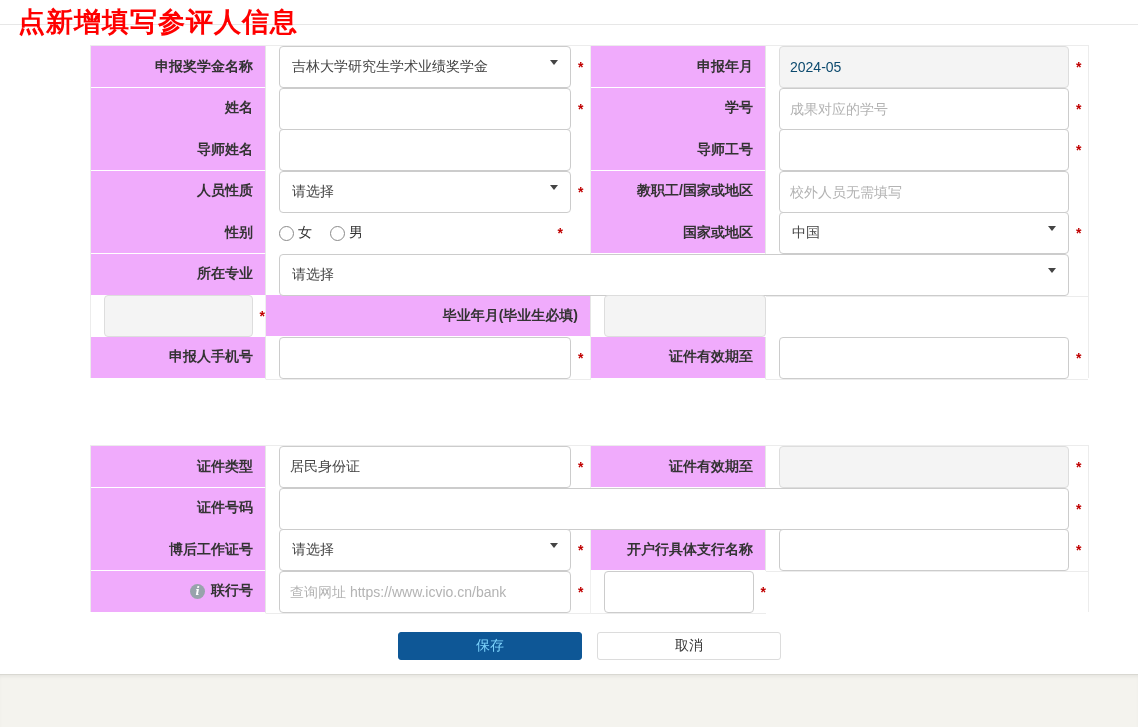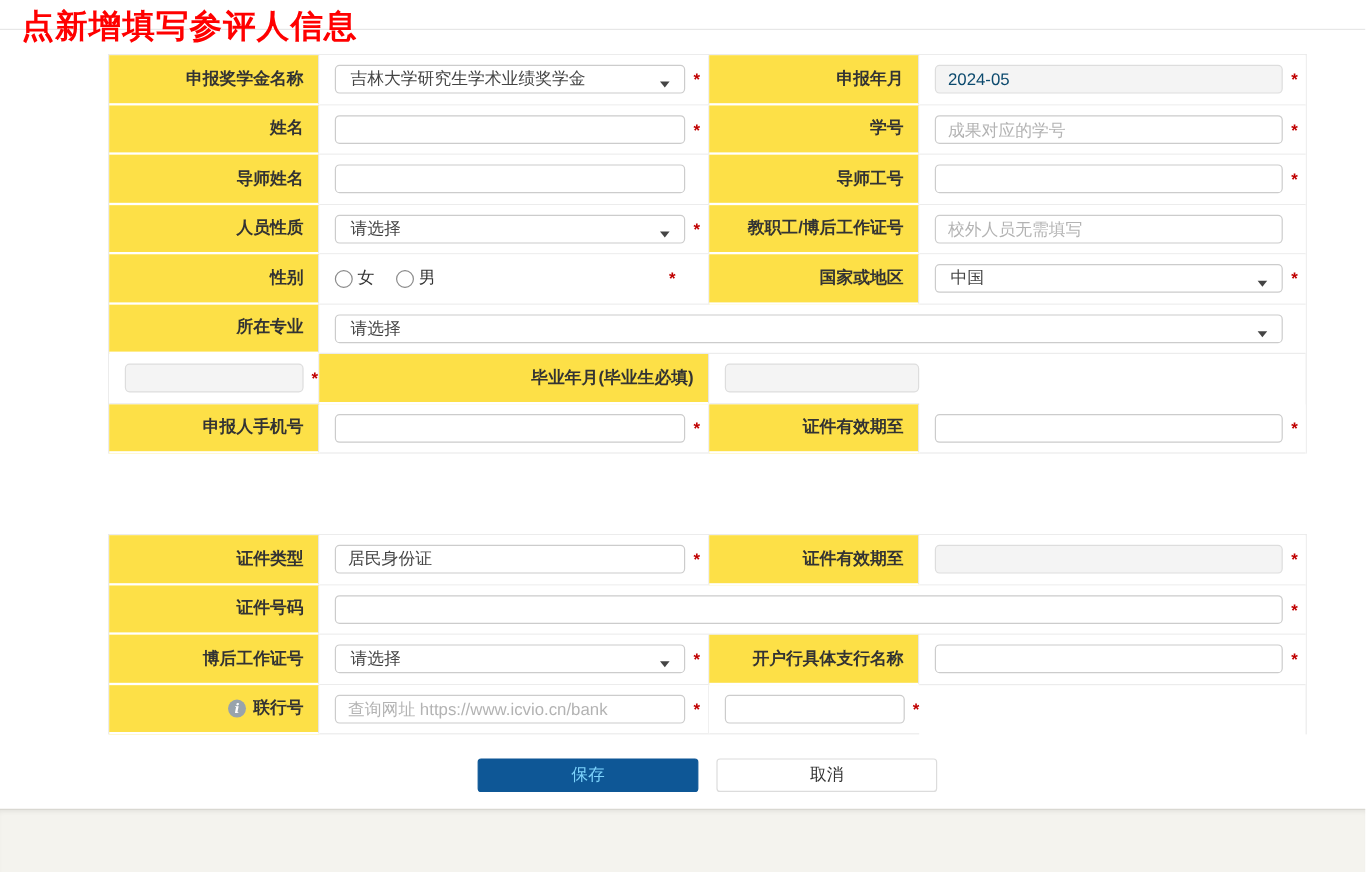--- a/index.html
+++ b/index.html
@@ -11,28 +11,28 @@
 
   .annotation { position:absolute; top:4px; left:18px; font-size:27px; font-weight:bold;
     color:#ff0000; letter-spacing:1px; z-index:5; white-space:nowrap; }
 
   .form-table { position:absolute; left:90px; width:999px; border:1px solid #ececec; border-bottom:none; }
   .form1 { top:45px; }
   .form2 { top:445px; }
 
   .frow { display:grid; grid-template-columns:175px 325px 175px 322px; height:41.5px; }
   .cell { border-bottom:1px solid #ececec; display:flex; align-items:center; }
-  .lbl { background:#fde047; justify-content:flex-end; padding-right:12px; font-size:14px;
+  .lbl { background:#f0abfc; justify-content:flex-end; padding-right:12px; font-size:14px;
     font-weight:bold; color:#333; border-bottom:2px solid #fff; border-right:1px solid #e6e6e6;
     white-space:nowrap; }
   .fld { background:#fff; padding-left:13px; }
   .fld.mid { border-right:1px solid #f0f0f0; }
   .span3 { grid-column:2 / 5; }
 
-  .ctl { height:24px; border:1px solid #ccc; border-radius:4px; background:#fff;
+  .ctl { height:42px; border:1px solid #ccc; border-radius:4px; background:#fff;
     display:flex; align-items:center; font-size:14px; color:#444; position:relative; }
   .w-l { width:292px; }
   .w-r { width:290px; }
   .w-full { width:790px; }
   .ctl input { width:100%; height:100%; border:none; outline:none; background:transparent;
     font-size:14px; color:#444; padding:0 10px; font-family:inherit; border-radius:4px; }
   .ctl input::placeholder { color:#b3b3b3; }
   .ctl.disabled { background:#f4f4f4; border-color:#ddd; }
   .ctl.disabled input { color:#0c4a6e; }
 
@@ -127,21 +127,21 @@
 
     <div class="frow">
       <div class="cell lbl">人员性质</div>
       <div class="cell fld mid">
         <div class="ctl sel w-l">
           <span>请选择</span>
           <span class="caret"></span>
         </div>
         <span class="req">*</span>
       </div>
-      <div class="cell lbl">教职工/博后工作证号</div>
+      <div class="cell lbl">教职工/国家或地区</div>
       <div class="cell fld">
         <div class="ctl w-r">
           <input placeholder="校外人员无需填写" style="">
         </div>
       </div>
     </div>
 
     <div class="frow">
       <div class="cell lbl">性别</div>
       <div class="cell fld mid">

